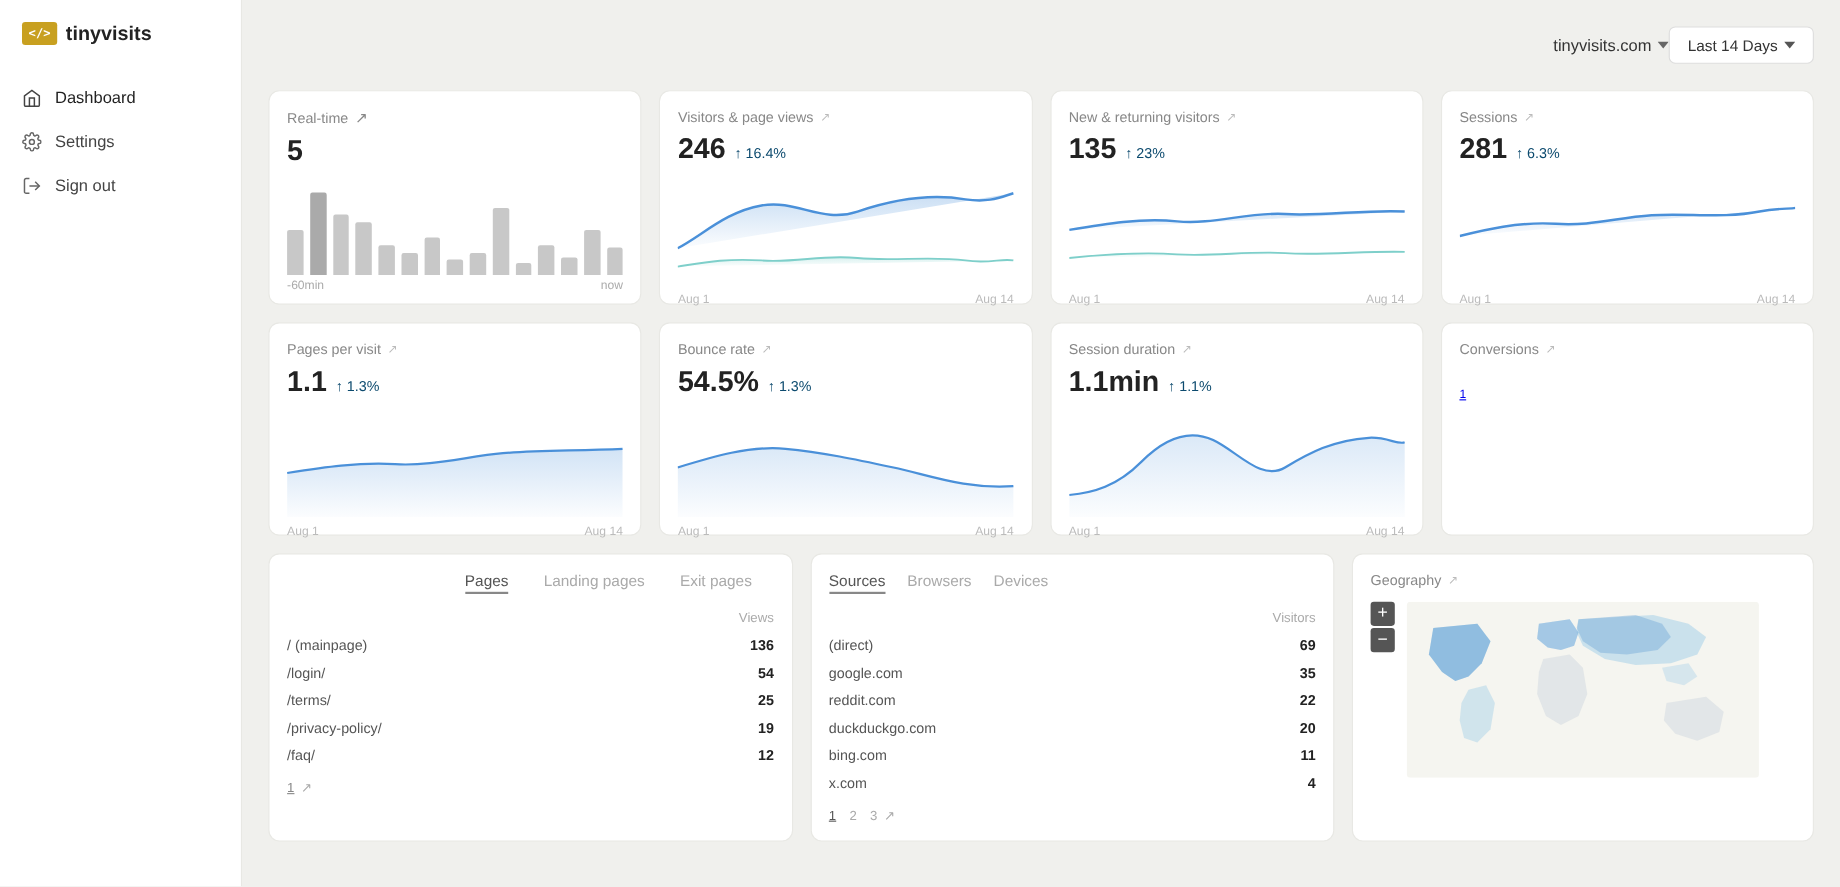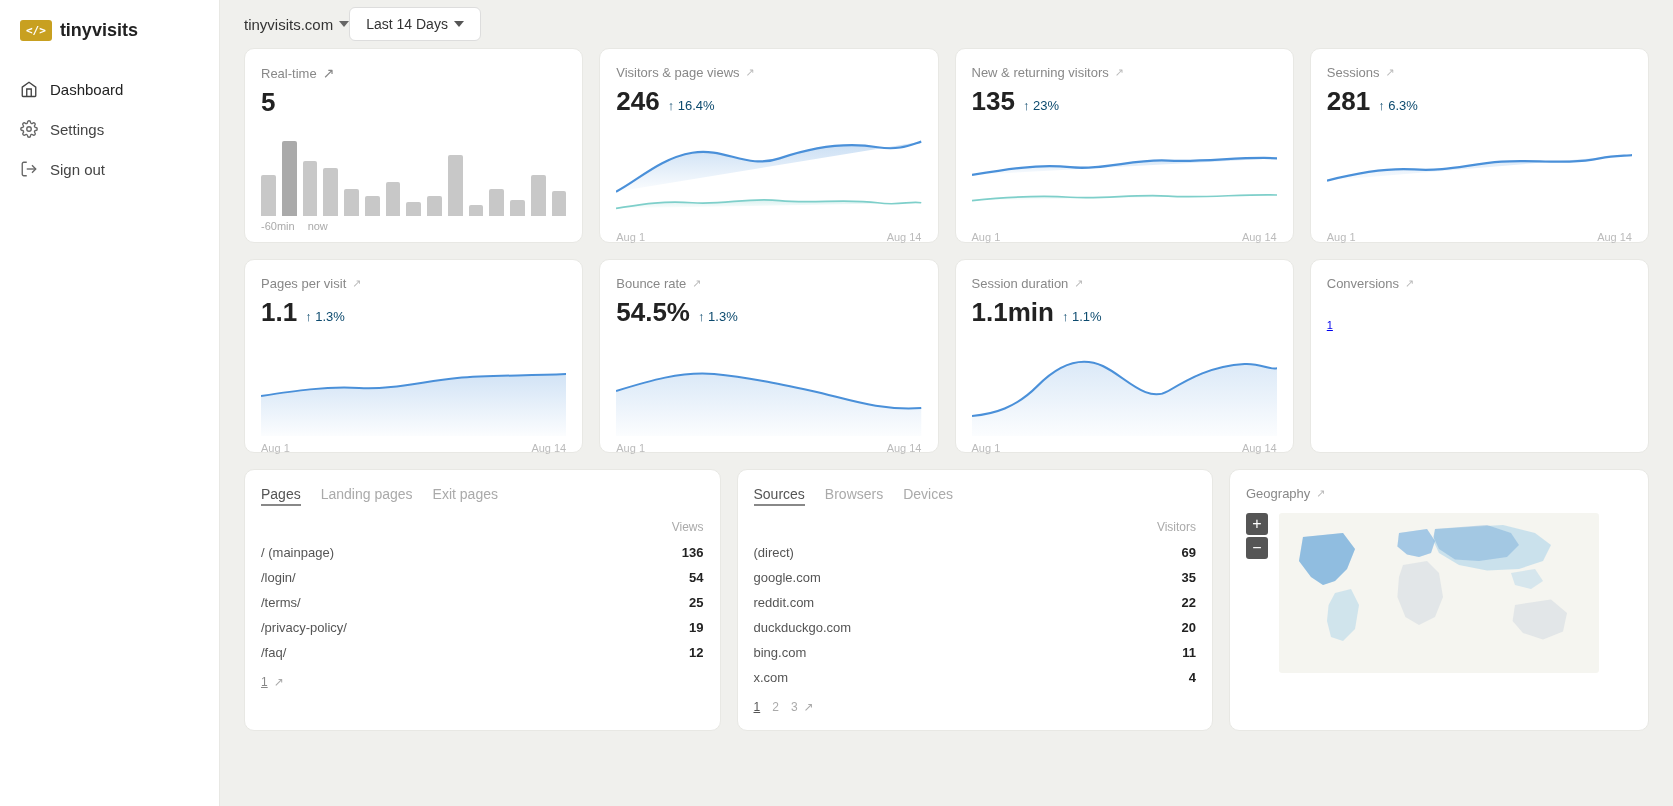--- a/index.html
+++ b/index.html
@@ -11,21 +11,21 @@
     .logo-icon { background: #c8a020; color: #fff; font-size: 11px; font-weight: bold; padding: 4px 6px; border-radius: 3px; font-family: monospace; }
     .logo-text { font-size: 18px; font-weight: 600; color: #222; }
     .nav-item { display: flex; align-items: center; gap: 12px; padding: 11px 20px; cursor: pointer; color: #444; font-size: 15px; }
     .nav-item.active { color: #222; font-weight: 500; }
     .nav-icon { width: 18px; height: 18px; display: flex; align-items: center; justify-content: center; }
 
     
     .main { flex: 1; overflow-y: auto; display: flex; flex-direction: column; }
 
     
-    .header { display: flex; align-items: center; justify-content: flex-start; padding: 7px 24px; background: #f0f0ed; position: sticky; top: 0; z-index: 10; }
+    .header { display: flex; align-items: center; justify-content: flex-end; padding: 24px 24px; background: #f0f0ed; position: sticky; top: 0; z-index: 10; }
     .site-selector { display: flex; align-items: center; gap: 6px; font-size: 15px; font-weight: 500; color: #333; cursor: pointer; }
     .site-selector svg { width: 10px; height: 10px; fill: #666; }
     .date-range-btn { background: #fff; border: 1px solid #ddd; border-radius: 6px; padding: 8px 16px; font-size: 14px; color: #333; cursor: pointer; display: flex; align-items: center; gap: 6px; }
     .date-range-btn svg { width: 10px; height: 10px; }
 
     
     .grid-area { padding: 0 24px 24px; display: flex; flex-direction: column; gap: 16px; }
 
     
     .cards-row { display: grid; gap: 16px; }
@@ -36,40 +36,40 @@
     .card-title { font-size: 13px; color: #888; display: flex; align-items: center; gap: 6px; margin-bottom: 6px; }
     .card-value { font-size: 26px; font-weight: 700; color: #222; display: flex; align-items: baseline; gap: 8px; }
     .card-change { font-size: 13px; color: #0c4a6e; font-weight: 500; }
 
     .chart-area { margin-top: 8px; height: 100px; position: relative; }
 
     
     .bar-chart { display: flex; align-items: flex-end; gap: 6px; height: 90px; padding-top: 10px; }
     .bar { background: #c8c8c8; border-radius: 2px 2px 0 0; flex: 1; }
     .bar.tall { background: #aaa; }
-    .chart-labels { display: flex; font-size: 11px; color: #aaa; margin-top: 4px; gap: 13px; }
+    .chart-labels { display: flex; justify-content: space-between; font-size: 11px; color: #aaa; margin-top: 4px; gap: 13px; }
 
     
     .line-chart-svg { width: 100%; height: 100px; }
     .chart-date-labels { display: flex; justify-content: space-between; font-size: 11px; color: #bbb; margin-top: 2px; text-align: right; }
 
     
     .conversions-list { margin-top: 12px; }
     .conversion-item { display: flex; align-items: center; justify-content: space-between; padding: 5px 0; font-size: 13px; }
     .conversion-dot { width: 8px; height: 8px; border-radius: 50%; margin-right: 8px; flex-shrink: 0; }
     .conversion-name { color: #555; display: flex; align-items: center; gap: 6px; flex: 1; }
     .conversion-val { font-weight: 600; color: #222; }
     .conv-page-link { font-size: 11px; color: #aaa; margin-top: 28px; }
 
     
     .bottom-row { display: grid; grid-template-columns: 1fr 1fr 420px; gap: 16px; }
 
     
     .pages-card { background: #fff; border-radius: 10px; padding: 16px; border: 1px solid #e8e8e4; }
-    .pages-tabs { display: flex; gap: 0; margin-bottom: 14px; }
+    .pages-tabs { display: flex; gap: 12px; margin-bottom: 14px; justify-content: flex-end; }
     .pages-tab { font-size: 14px; color: #aaa; cursor: pointer; margin-right: 20px; padding-bottom: 2px; }
     .pages-tab.active { color: #555; border-bottom: 2px solid #888; font-weight: 500; }
     .page-row { display: flex; justify-content: space-between; padding: 5px 0; font-size: 13px; color: #555; }
     .page-row .page-views { font-weight: 700; color: #222; }
     .pages-pagination { font-size: 12px; color: #aaa; margin-top: 10px; display: flex; align-items: center; gap: 6px; }
     .pages-pagination a { color: #888; text-decoration: underline; }
 
     
     .sources-card { background: #fff; border-radius: 10px; padding: 16px; border: 1px solid #e8e8e4; }
     .sources-tabs { display: flex; gap: 20px; margin-bottom: 14px; }

